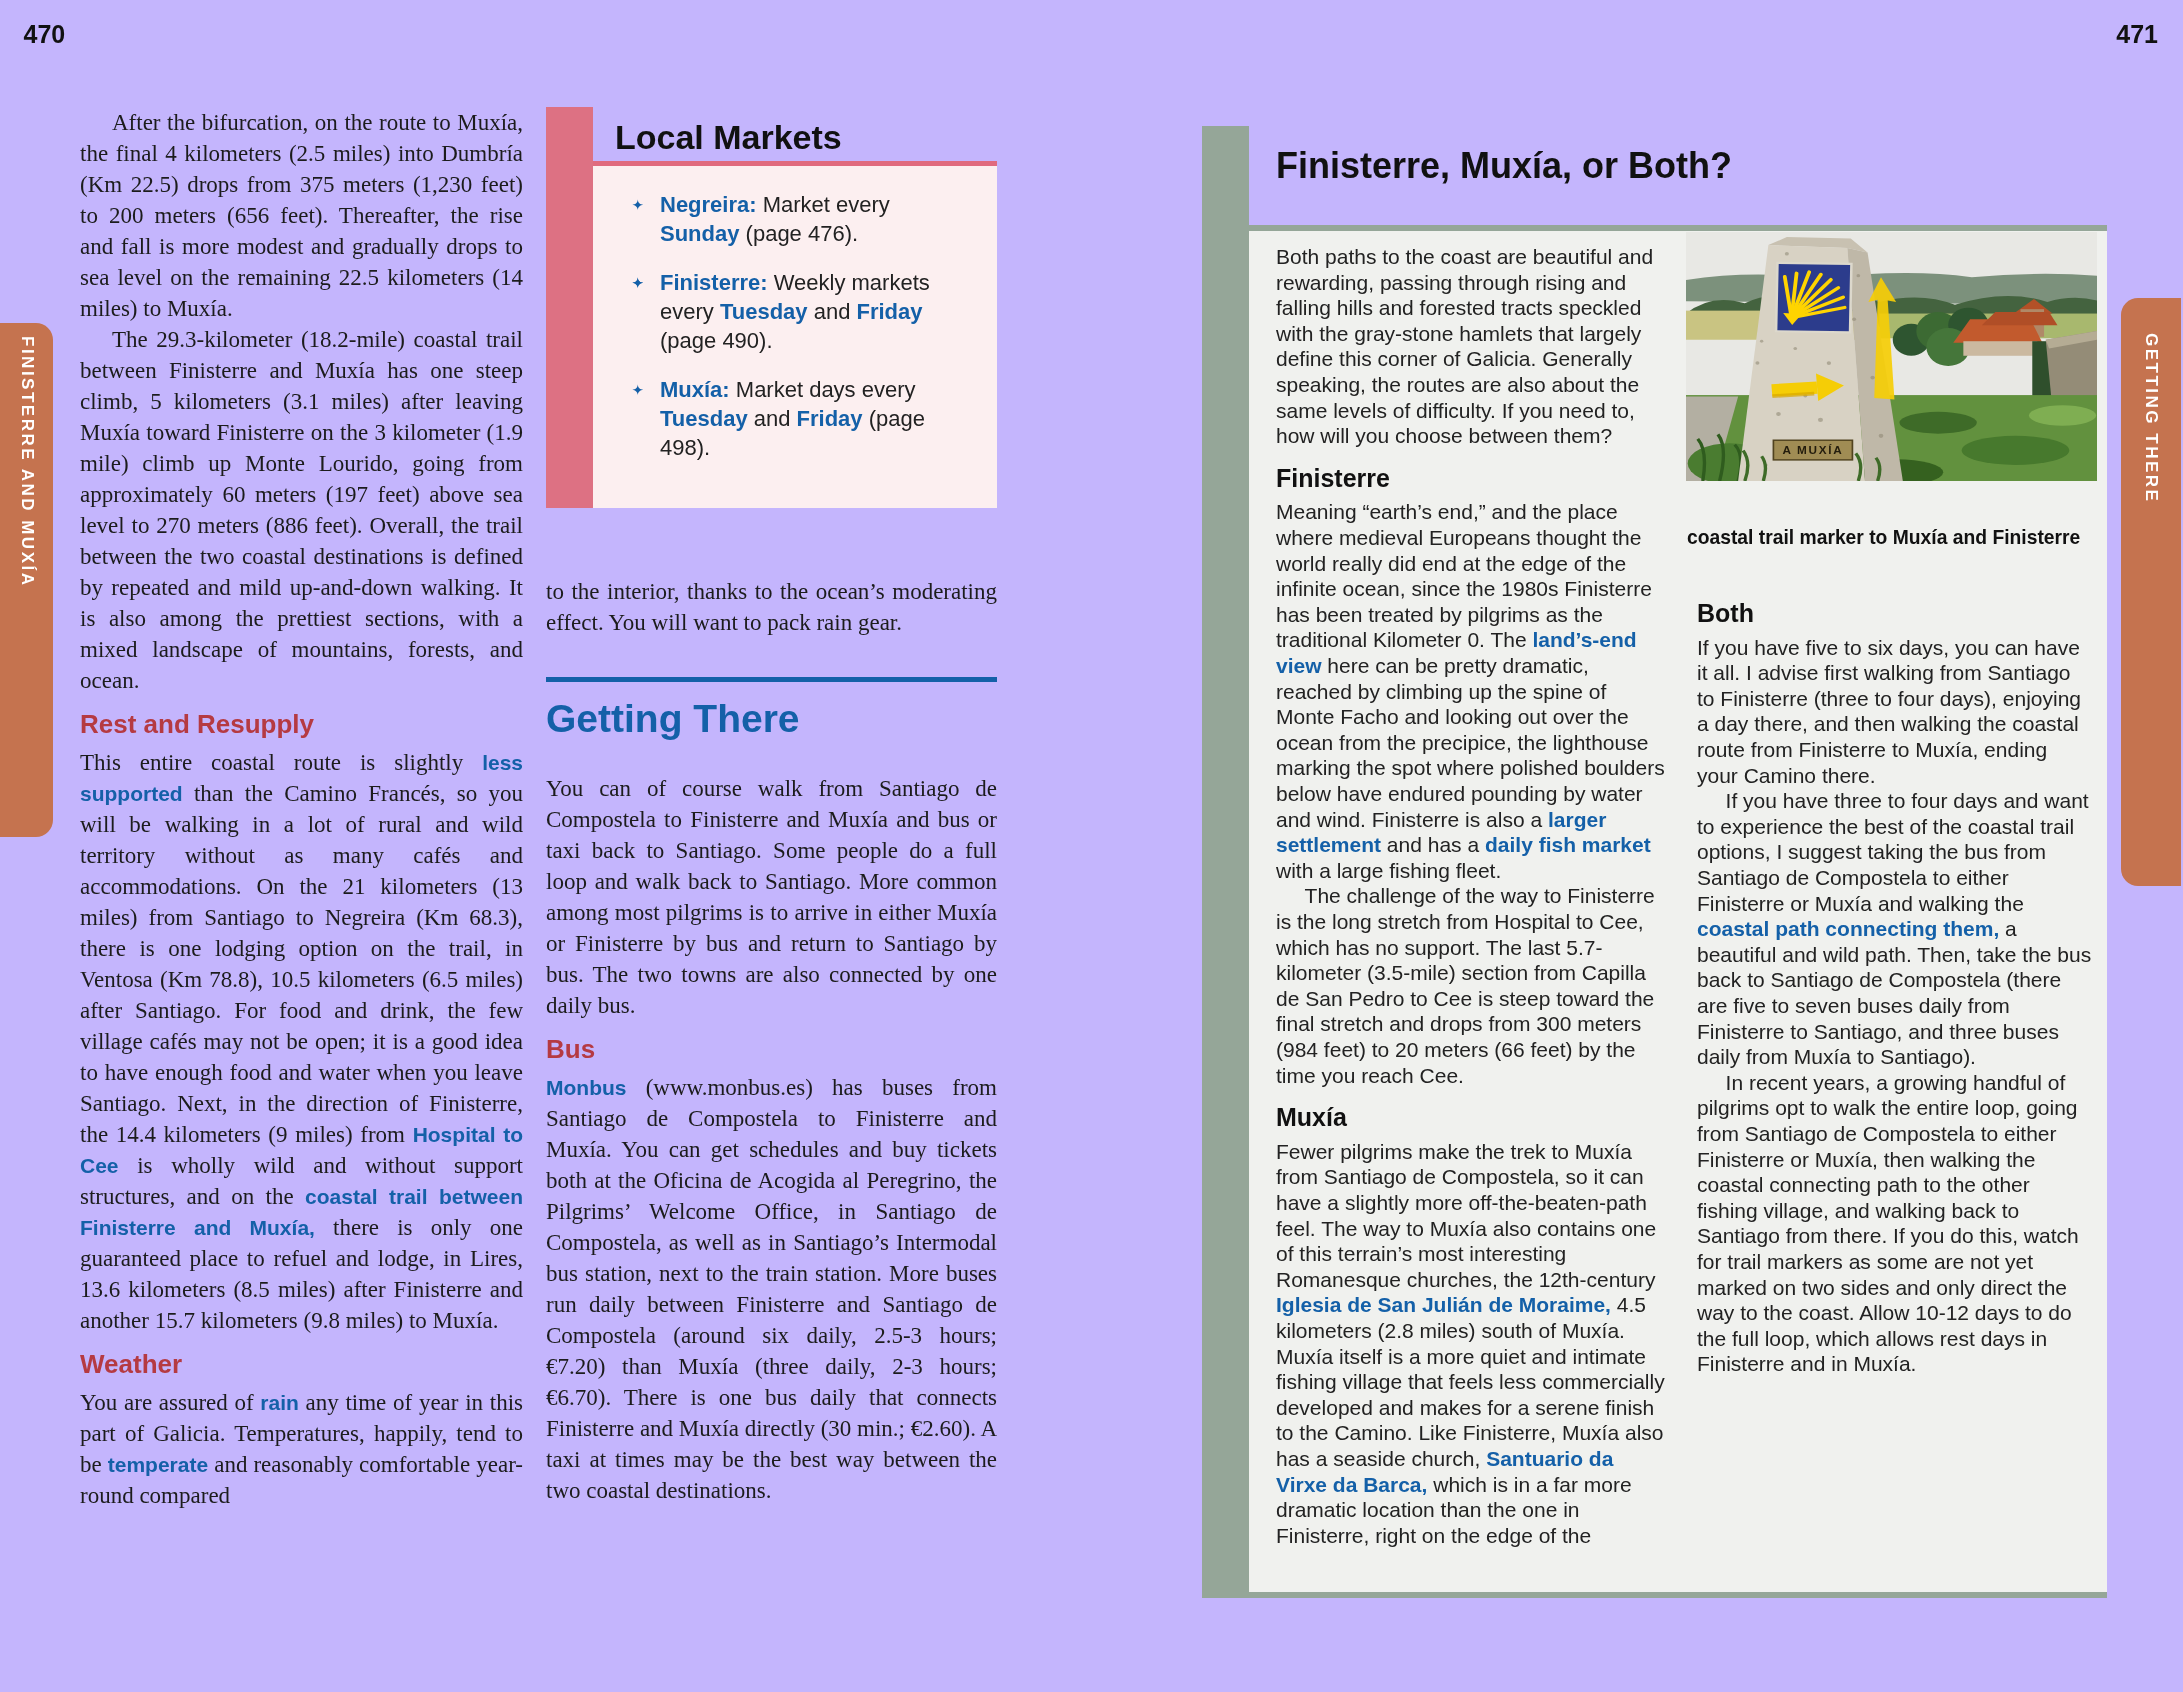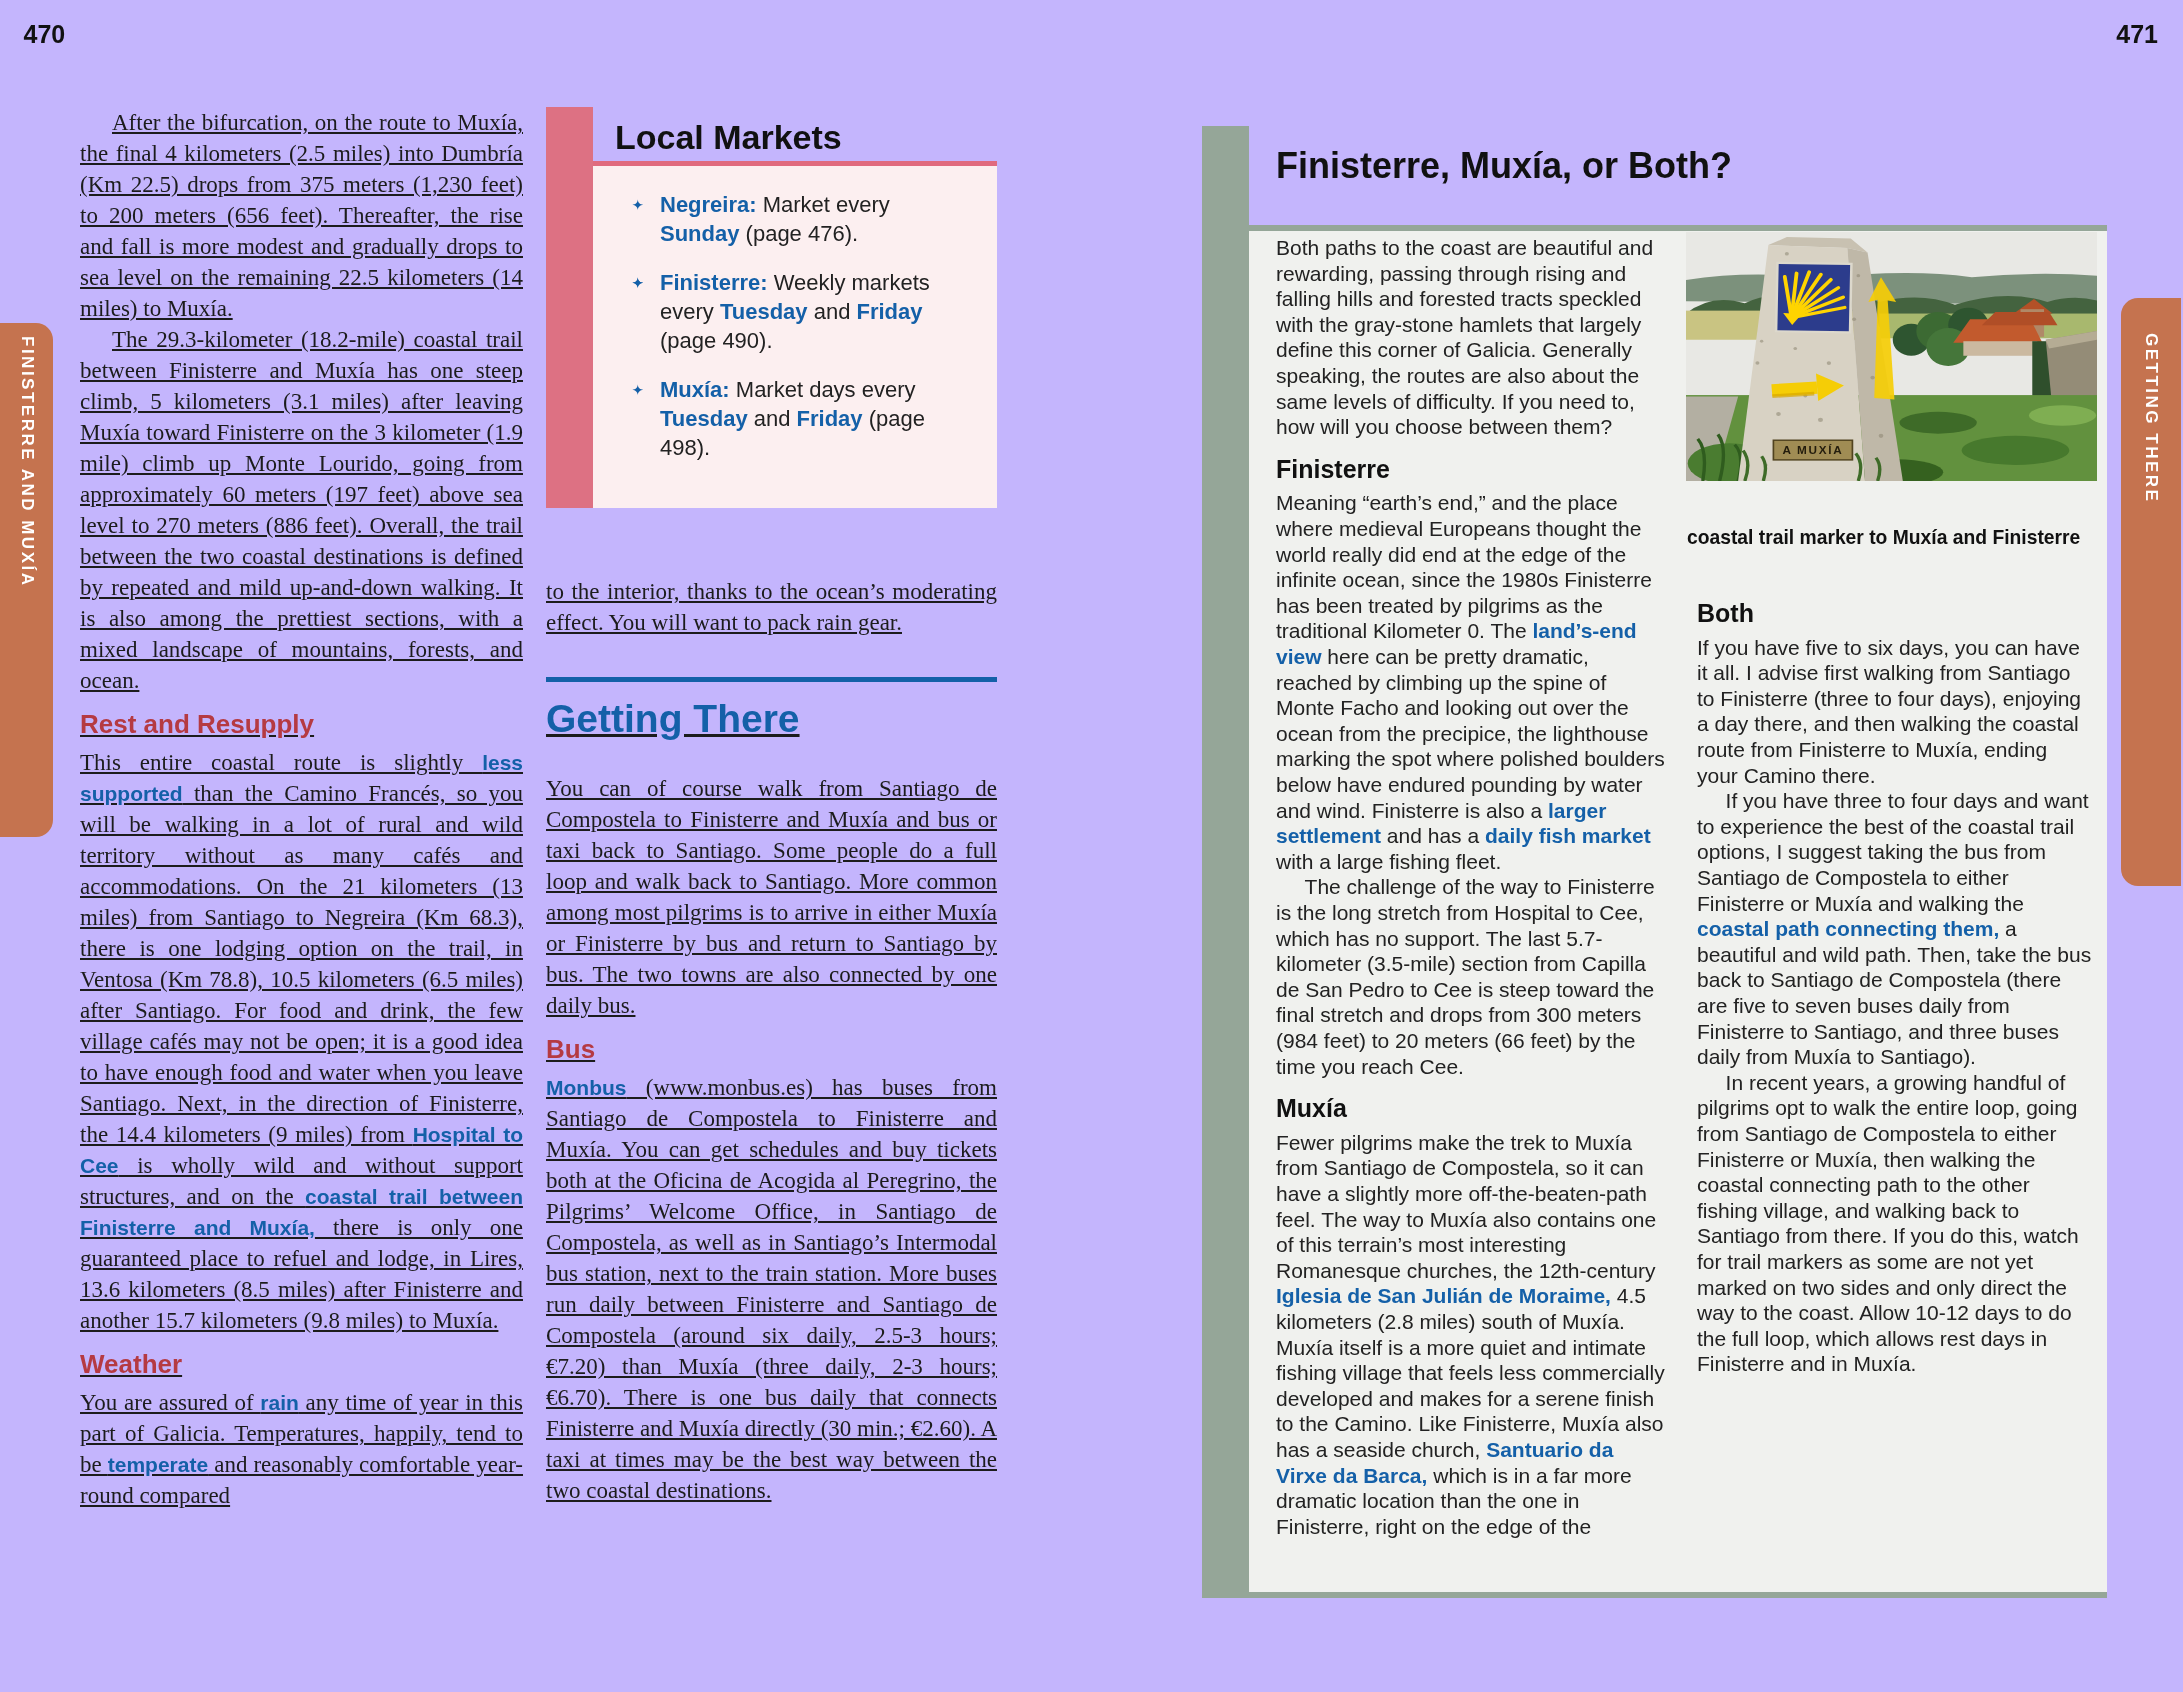--- a/index.html
+++ b/index.html
@@ -14,21 +14,21 @@
   .pagenum.left{left:23.5px;} .pagenum.right{right:25px;}
 
   
   .tab{position:absolute;background:var(--terracotta);color:#fff;display:flex;justify-content:center;
        font:bold 17px "Liberation Sans",sans-serif;letter-spacing:2.5px;}
   .tab span{writing-mode:vertical-rl;white-space:nowrap;}
   .tab.leftside{left:0;top:323px;width:53px;height:514px;border-radius:0 17px 17px 0;padding-top:13.4px;}
   .tab.rightside{right:1.7px;top:298px;width:60px;height:588px;border-radius:17px 0 0 17px;padding-top:35px;}
 
   
-  .serifcol{position:absolute;font-size:23px;line-height:31px;text-align:justify;hyphens:auto;text-decoration:underline;}
+  .serifcol{position:absolute;font-size:23px;line-height:31px;text-align:justify;hyphens:auto;}
   .serifcol p{margin:0;}
   p.ind{text-indent:32px;}
   .hl{color:var(--blue);font-weight:bold;font-family:"Liberation Sans",sans-serif;}
   .serifcol .hl{font-size:21px;}
   .subhead{font:bold 26px "Liberation Sans",sans-serif;color:var(--red);margin:13.4px 0 6.7px;text-align:left;}
   .rule-blue{height:5px;background:var(--blue);margin-top:39px;}
   h2.getting{font:bold 39px "Liberation Sans",sans-serif;color:var(--blue);margin:15px 0 32px;text-align:left;}
 
   
   .mbox{position:absolute;left:546px;top:107px;width:451px;height:401px;}
@@ -112,21 +112,21 @@
     <p><span class="hl">Monbus</span><span> (www.monbus.es) has buses from Santiago de Compostela to Finisterre and Muxía. You can get schedules and buy tickets both at the Oficina de Acogida al Peregrino, the Pilgrims’ Welcome Office, in Santiago de Compostela, as well as in Santiago’s Intermodal bus station, next to the train station. More buses run daily between Finisterre and Santiago de Compostela (around six daily, 2.5-3 hours; €7.20) than Muxía (three daily, 2-3 hours; €6.70). There is one bus daily that connects Finisterre and Muxía directly (30 min.; €2.60). A taxi at times may be the best way between the two coastal destinations.</span></p>
   </div>
 
   <div class="rbox">
     <div class="sbar"></div>
     <div class="btitle">Finisterre, Muxía, or Both?</div>
     <div class="brule"></div>
     <div class="bcontent"></div>
     <div class="bbottom"></div>
 
-    <div class="boxcol" style="left:74px;top:109px;width:393px;height:1344px;overflow:hidden;">
+    <div class="boxcol" style="left:74px;top:118px;width:393px;height:1344px;overflow:hidden;">
       <p><span>Both paths to the coast are beautiful and rewarding, passing through rising and falling hills and forested tracts speckled with the gray-stone hamlets that largely define this corner of Galicia. Generally speaking, the routes are also about the same levels of difficulty. If you need to, how will you choose between them?</span></p>
       <h3>Finisterre</h3>
       <p><span>Meaning “earth’s end,” and the place where medieval Europeans thought the world really did end at the edge of the infinite ocean, since the 1980s Finisterre has been treated by pilgrims as the traditional Kilometer 0. The </span><span class="hl">land’s-end view</span><span> here can be pretty dramatic, reached by climbing up the spine of Monte Facho and looking out over the ocean from the precipice, the lighthouse marking the spot where polished boulders below have endured pounding by water and wind. Finisterre is also a </span><span class="hl">larger settlement</span><span> and has a </span><span class="hl">daily fish market</span><span> with a large fishing fleet.</span></p>
       <p class="ind"><span>The challenge of the way to Finisterre is the long stretch from Hospital to Cee, which has no support. The last 5.7-kilometer (3.5-mile) section from Capilla de San Pedro to Cee is steep toward the final stretch and drops from 300 meters (984 feet) to 20 meters (66 feet) by the time you reach Cee.</span></p>
       <h3>Muxía</h3>
       <p><span>Fewer pilgrims make the trek to Muxía from Santiago de Compostela, so it can have a slightly more off-the-beaten-path feel. The way to Muxía also contains one of this terrain’s most interesting Romanesque churches, the 12th-century </span><span class="hl">Iglesia de San Julián de Moraime,</span><span> 4.5 kilometers (2.8 miles) south of Muxía. Muxía itself is a more quiet and intimate fishing village that feels less commercially developed and makes for a serene finish to the Camino. Like Finisterre, Muxía also has a seaside church, </span><span class="hl">Santuario da Virxe da Barca,</span><span> which is in a far more dramatic location than the one in Finisterre, right on the edge of the</span></p>
     </div>
 
     <div class="photo">
       <svg viewBox="0 0 489 342" preserveAspectRatio="none">

